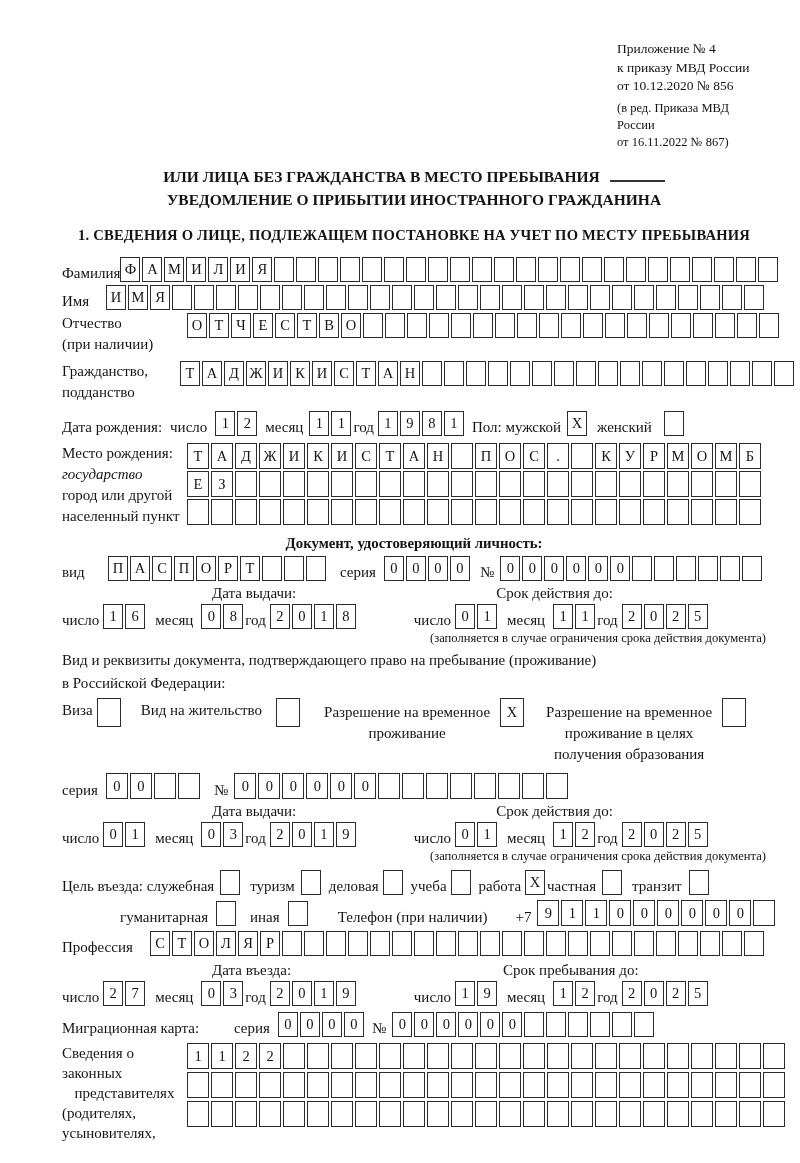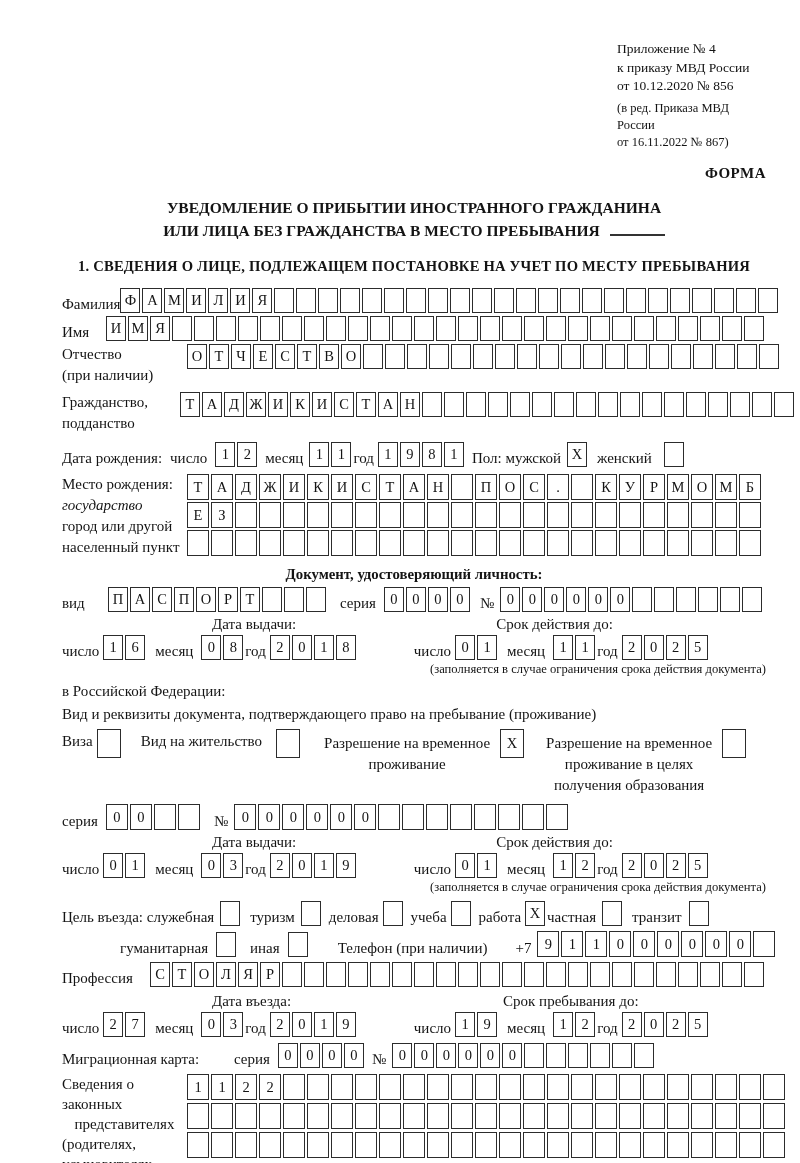--- a/index.html
+++ b/index.html
@@ -46,25 +46,24 @@
   <div class="appendix">
     <div>Приложение № 4</div>
     <div>к приказу МВД России</div>
     <div>от 10.12.2020 № 856</div>
     <div class="note">
       <div>(в ред. Приказа МВД России</div>
       <div>от 16.11.2022 № 867)</div>
     </div>
   </div>
 
-  <div class="form-label">ФОРМА</div>
 
   <div class="title">
+    <div><span>ИЛИ ЛИЦА БЕЗ ГРАЖДАНСТВА В МЕСТО ПРЕБЫВАНИЯ</span><span class="title-underline"></span></div>
     <div>УВЕДОМЛЕНИЕ О ПРИБЫТИИ ИНОСТРАННОГО ГРАЖДАНИНА</div>
-    <div><span>ИЛИ ЛИЦА БЕЗ ГРАЖДАНСТВА В МЕСТО ПРЕБЫВАНИЯ</span><span class="title-underline"></span></div>
   </div>
 
   <div class="section-title">1. СВЕДЕНИЯ О ЛИЦЕ, ПОДЛЕЖАЩЕМ ПОСТАНОВКЕ НА УЧЕТ ПО МЕСТУ ПРЕБЫВАНИЯ</div>
 
   <div class="form-body">
 
     <div class="row">
       <span class="lbl" style="width:68px;">Фамилия</span>
       <span class="boxes">
           <span class="box">Ф</span>
@@ -404,22 +403,22 @@
       <span class="boxes">
           <span class="box">2</span>
           <span class="box">0</span>
           <span class="box">2</span>
           <span class="box">5</span>
         </span>
     </div>
 
     <div class="small-note" style="text-align:right;margin-top:2px;">(заполняется в случае ограничения срока действия документа)</div>
 
+    <div style="margin-top:6px;">Вид и реквизиты документа, подтверждающего право на пребывание (проживание)</div>
     <div style="margin-top:6px;">в Российской Федерации:</div>
-    <div style="margin-top:6px;">Вид и реквизиты документа, подтверждающего право на пребывание (проживание)</div>
 
     <div class="row-top" style="margin-top:6px;">
       <span class="lbl mr4" style="padding-top:4px;">Виза</span>
       <span class="boxes big">
           <span class="box"></span>
         </span>
       <span class="lbl" style="margin-left:18px;margin-right:14px;padding-top:4px;">Вид на жительство</span>
       <span class="boxes big">
           <span class="box"></span>
         </span>

